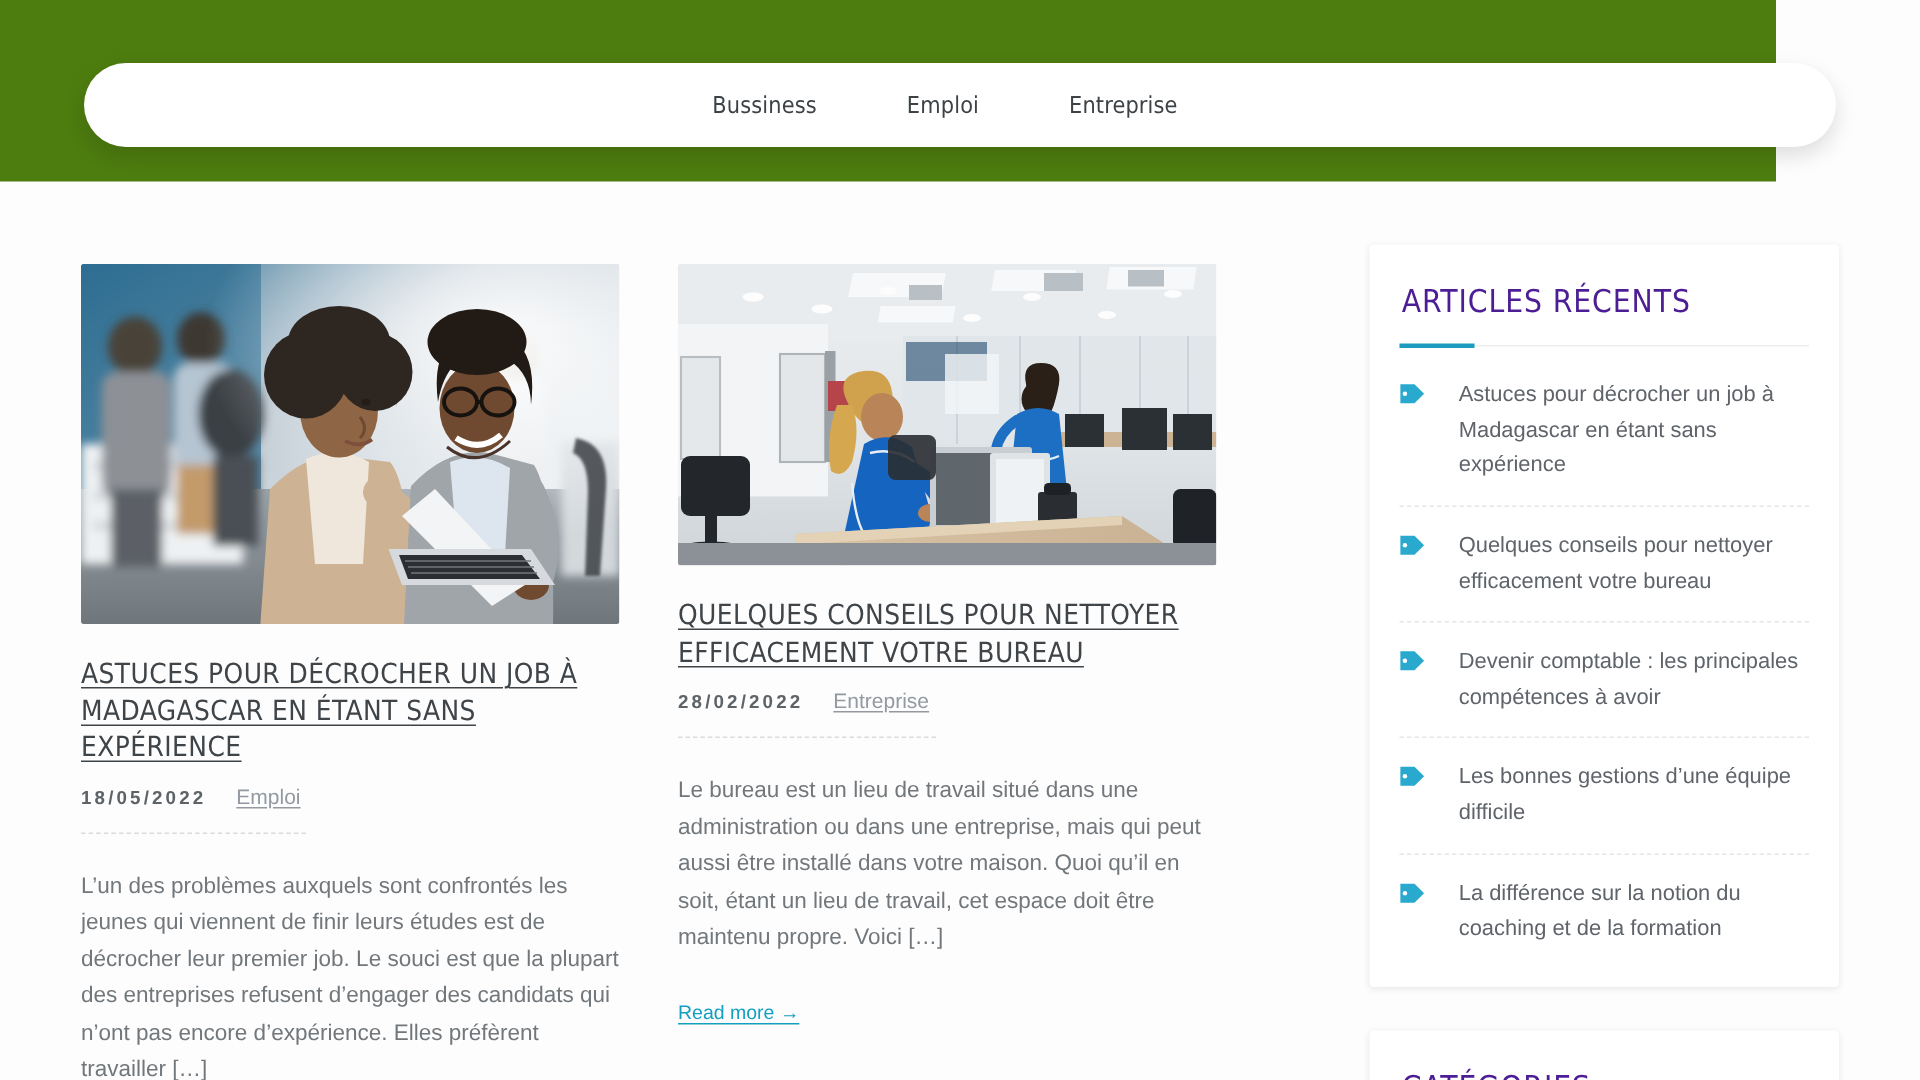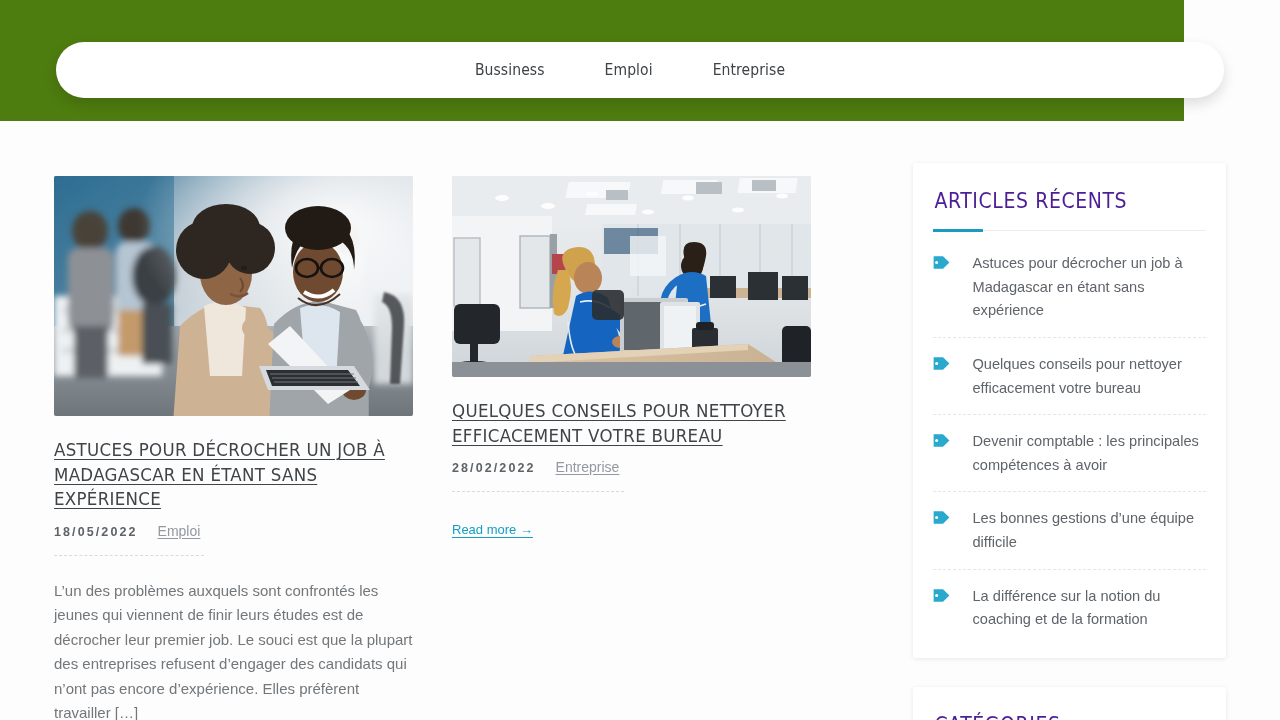--- a/index.html
+++ b/index.html
@@ -445,20 +445,21 @@
 
       <h2 class="post-title">Quelques conseils pour nettoyer efficacement votre bureau</h2>
 
       <div class="post-meta">
         <span class="post-date">28/02/2022</span>
         <span class="post-cat">Entreprise</span>
       </div>
 
       <div class="meta-rule wide"></div>
 
+      <p class="post-excerpt">Le bureau est un lieu de travail situé dans une administration ou dans une entreprise, mais qui peut aussi être installé dans votre maison. Quoi qu’il en soit, étant un lieu de travail, cet espace doit être maintenu propre. Voici […]</p>
 
       <a class="read-more">Read more →</a>
     </article>
 
   </main>
 
   <aside class="sidebar">
 
     <section class="widget">
       <h3 class="widget-title">Articles récents</h3>

